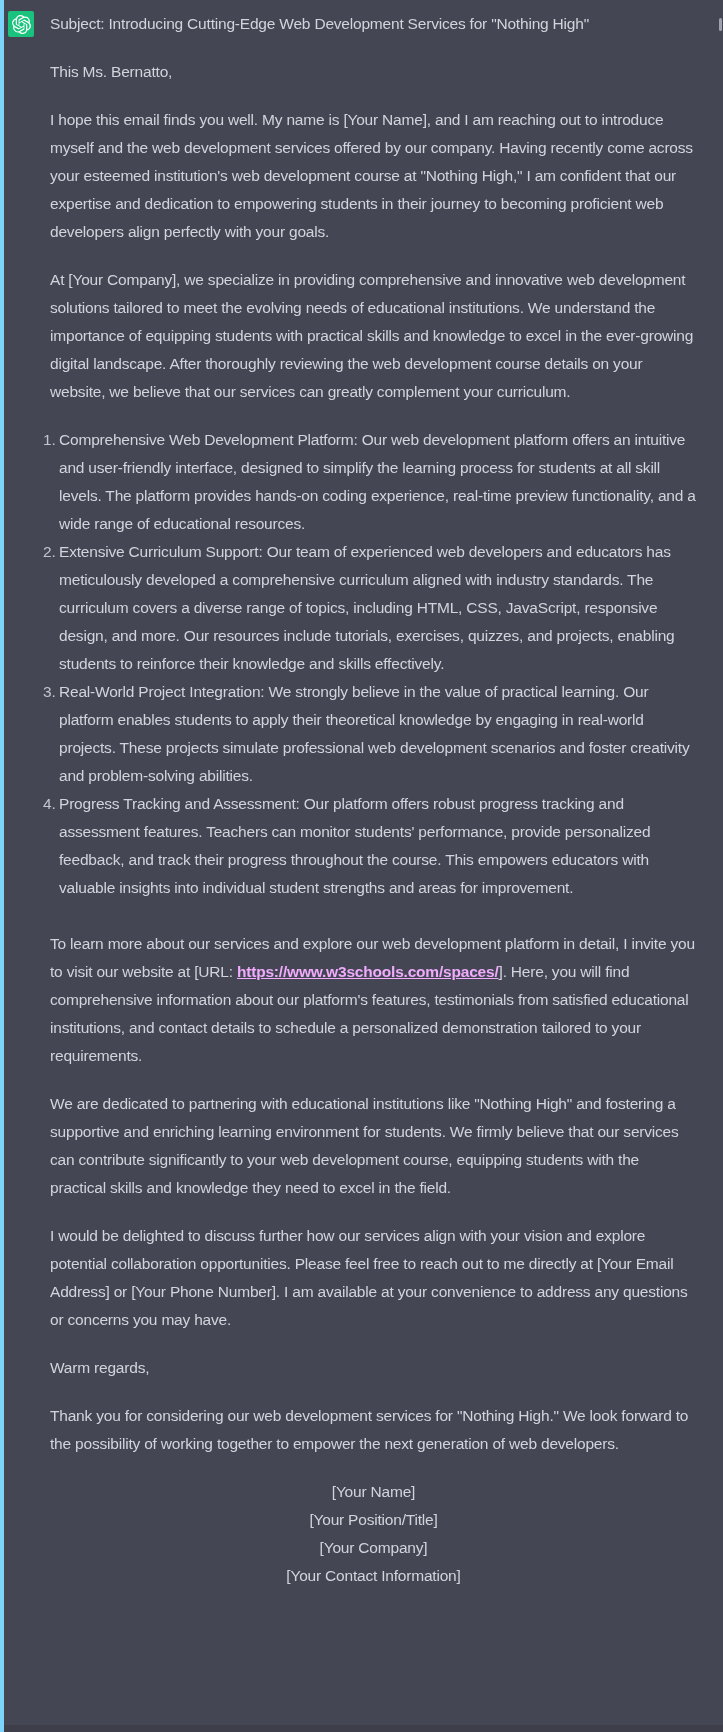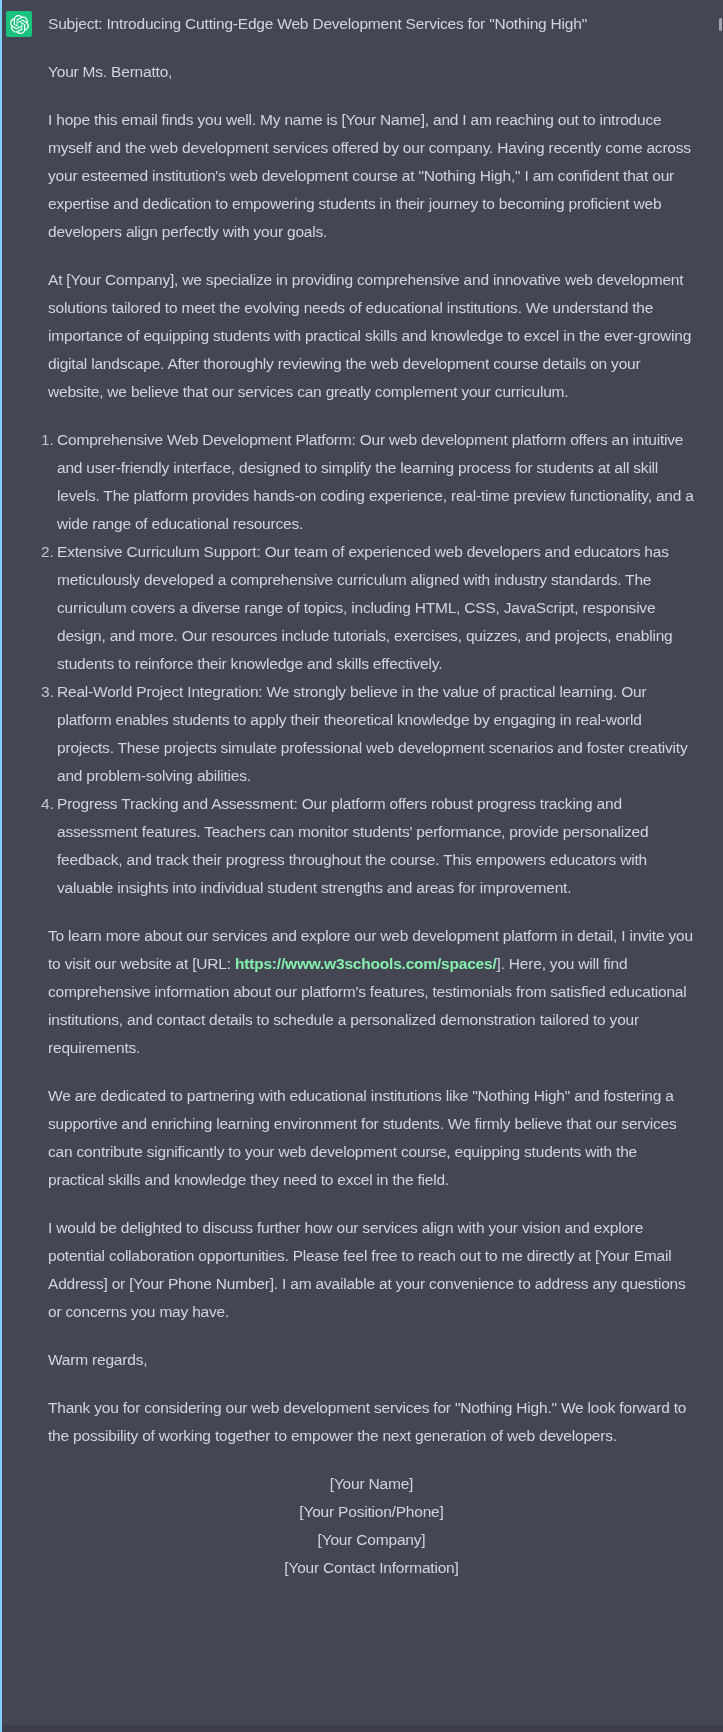--- a/index.html
+++ b/index.html
@@ -7,21 +7,21 @@
     position:relative;
     width:723px;height:1732px;
     background:#444654;
     overflow:hidden;
     font-family:"Liberation Sans","DejaVu Sans",sans-serif;
     font-size:15.5px;
     letter-spacing:-0.2px;
     line-height:28px;
     color:#d1d5db;
     box-sizing:border-box;
-    border-left:2px solid #7dd3fc;
+    border-left:4px solid #7dd3fc;
   }
   .bottom-edge{
     position:absolute;left:0;bottom:0;width:100%;height:7px;
     background:#3d3e49;
   }
   .avatar{
     position:absolute;left:4px;top:11px;
     width:26px;height:26px;border-radius:2px;
     background:#19c37d;
     display:flex;align-items:center;justify-content:center;
@@ -35,37 +35,38 @@
   .content{
     position:absolute;left:0;top:0;
     padding:10px 30px 20px 46px;
     width:723px;box-sizing:border-box;
   }
   .content p{margin:0 0 20px 0;}
   .content p:last-child{margin-bottom:0;}
   ol.features{
     list-style:none;
     counter-reset:item;
-    margin:20px 0 20px 0;
+    margin:20px 0 28px 0;
     padding:0 0 0 9px;
   }
   ol.features li{
     position:relative;
     margin:0;
     counter-increment:item;
   }
   ol.features li::before{
     content:counter(item) ".";
     position:absolute;
     left:-16px;top:0;
     color:#c2c5cf;
   }
   .link{
-    color:#86efac;
+    color:#f0abfc;
     font-weight:700;
+    text-decoration:underline;
     cursor:pointer;
   }
   .sig-line{line-height:28px;text-align:center;}
 </style>
 </head>
 <body>
 
 <div class="screen">
 
   <div class="avatar">
@@ -73,40 +74,40 @@
       <svg viewBox="0 0 24 24" xmlns="http://www.w3.org/2000/svg">
           <path d="M22.2819 9.8211a5.9847 5.9847 0 0 0-.5157-4.9108 6.0462 6.0462 0 0 0-6.5098-2.9A6.0651 6.0651 0 0 0 4.9807 4.1818a5.9847 5.9847 0 0 0-3.9977 2.9 6.0462 6.0462 0 0 0 .7427 7.0966 5.98 5.98 0 0 0 .511 4.9107 6.051 6.051 0 0 0 6.5146 2.9001A5.9847 5.9847 0 0 0 13.2599 24a6.0557 6.0557 0 0 0 5.7718-4.2058 5.9894 5.9894 0 0 0 3.9977-2.9001 6.0557 6.0557 0 0 0-.7475-7.073zm-9.022 12.6081a4.4755 4.4755 0 0 1-2.8764-1.0408l.1419-.0804 4.7783-2.7582a.7948.7948 0 0 0 .3927-.6813v-6.7369l2.02 1.1686a.071.071 0 0 1 .038.0615v5.5826a4.504 4.504 0 0 1-4.4945 4.4849zm-9.6607-4.1254a4.4708 4.4708 0 0 1-.5346-3.0137l.142.0852 4.783 2.7582a.7712.7712 0 0 0 .7806 0l5.8428-3.3685v2.3324a.0804.0804 0 0 1-.0332.0615L9.74 19.9502a4.4992 4.4992 0 0 1-6.1408-1.6464zM2.3408 7.8956a4.485 4.485 0 0 1 2.3655-1.9728V11.6a.7664.7664 0 0 0 .3879.6765l5.8144 3.3543-2.0201 1.1685a.0757.0757 0 0 1-.071 0l-4.8303-2.7865A4.504 4.504 0 0 1 2.3408 7.8956zm16.5963 3.8558L13.1038 8.364l2.0154-1.1638a.0757.0757 0 0 1 .071 0l4.8303 2.7913a4.4944 4.4944 0 0 1-.6765 8.1042v-5.6772a.79.79 0 0 0-.407-.667zm2.0107-3.0231l-.142-.0852-4.7735-2.7818a.7759.7759 0 0 0-.7854 0L9.409 9.2297V6.8974a.0662.0662 0 0 1 .0284-.0615l4.8303-2.7866a4.4992 4.4992 0 0 1 6.6802 4.66zM8.3065 12.863l-2.02-1.1638a.0804.0804 0 0 1-.038-.0567V6.0742a4.4992 4.4992 0 0 1 7.3757-3.4537l-.142.0805L8.704 5.459a.7948.7948 0 0 0-.3927.6813zm1.0976-2.3654l2.602-1.4998 2.6069 1.4998v2.9994l-2.5974 1.4997-2.6067-1.4997z"></path>
         </svg>
     </span>
   </div>
 
   <div class="scroll-thumb"></div>
 
   <div class="content">
     <p>Subject: Introducing Cutting-Edge Web Development Services for "Nothing High"</p>
-    <p>Your Ms. Bernatto,</p>
+    <p>This Ms. Bernatto,</p>
     <p>I hope this email finds you well. My name is [Your Name], and I am reaching out to introduce myself and the web development services offered by our company. Having recently come across your esteemed institution's web development course at "Nothing High," I am confident that our expertise and dedication to empowering students in their journey to becoming proficient web developers align perfectly with your goals.</p>
     <p>At [Your Company], we specialize in providing comprehensive and innovative web development solutions tailored to meet the evolving needs of educational institutions. We understand the importance of equipping students with practical skills and knowledge to excel in the ever-growing digital landscape. After thoroughly reviewing the web development course details on your website, we believe that our services can greatly complement your curriculum.</p>
 
     <ol class="features">
       <li>Comprehensive Web Development Platform: Our web development platform offers an intuitive and user-friendly interface, designed to simplify the learning process for students at all skill levels. The platform provides hands-on coding experience, real-time preview functionality, and a wide range of educational resources.</li>
       <li>Extensive Curriculum Support: Our team of experienced web developers and educators has meticulously developed a comprehensive curriculum aligned with industry standards. The curriculum covers a diverse range of topics, including HTML, CSS, JavaScript, responsive design, and more. Our resources include tutorials, exercises, quizzes, and projects, enabling students to reinforce their knowledge and skills effectively.</li>
       <li>Real-World Project Integration: We strongly believe in the value of practical learning. Our platform enables students to apply their theoretical knowledge by engaging in real-world projects. These projects simulate professional web development scenarios and foster creativity and problem-solving abilities.</li>
       <li>Progress Tracking and Assessment: Our platform offers robust progress tracking and assessment features. Teachers can monitor students' performance, provide personalized feedback, and track their progress throughout the course. This empowers educators with valuable insights into individual student strengths and areas for improvement.</li>
     </ol>
 
     <p><span>To learn more about our services and explore our web development platform in detail, I invite you to visit our website at [URL: </span><a class="link">https://www.w3schools.com/spaces/</a><span>]. Here, you will find comprehensive information about our platform's features, testimonials from satisfied educational institutions, and contact details to schedule a personalized demonstration tailored to your requirements.</span></p>
 
     <p>We are dedicated to partnering with educational institutions like "Nothing High" and fostering a supportive and enriching learning environment for students. We firmly believe that our services can contribute significantly to your web development course, equipping students with the practical skills and knowledge they need to excel in the field.</p>
     <p>I would be delighted to discuss further how our services align with your vision and explore potential collaboration opportunities. Please feel free to reach out to me directly at [Your Email Address] or [Your Phone Number]. I am available at your convenience to address any questions or concerns you may have.</p>
     <p>Warm regards,</p>
     <p>Thank you for considering our web development services for "Nothing High." We look forward to the possibility of working together to empower the next generation of web developers.</p>
 
     <p>
       <span class="sig-line" style="display:block">[Your Name]</span>
-      <span class="sig-line" style="display:block">[Your Position/Phone]</span>
+      <span class="sig-line" style="display:block">[Your Position/Title]</span>
       <span class="sig-line" style="display:block">[Your Company]</span>
       <span class="sig-line" style="display:block">[Your Contact Information]</span>
     </p>
   </div>
 
   <div class="bottom-edge"></div>
 </div>
 
 </body></html>

